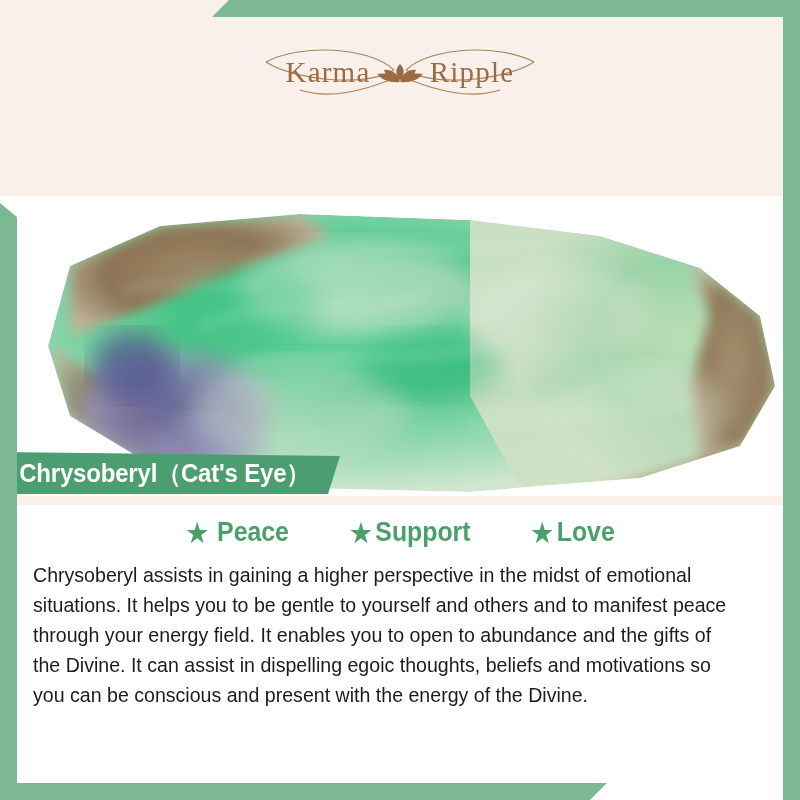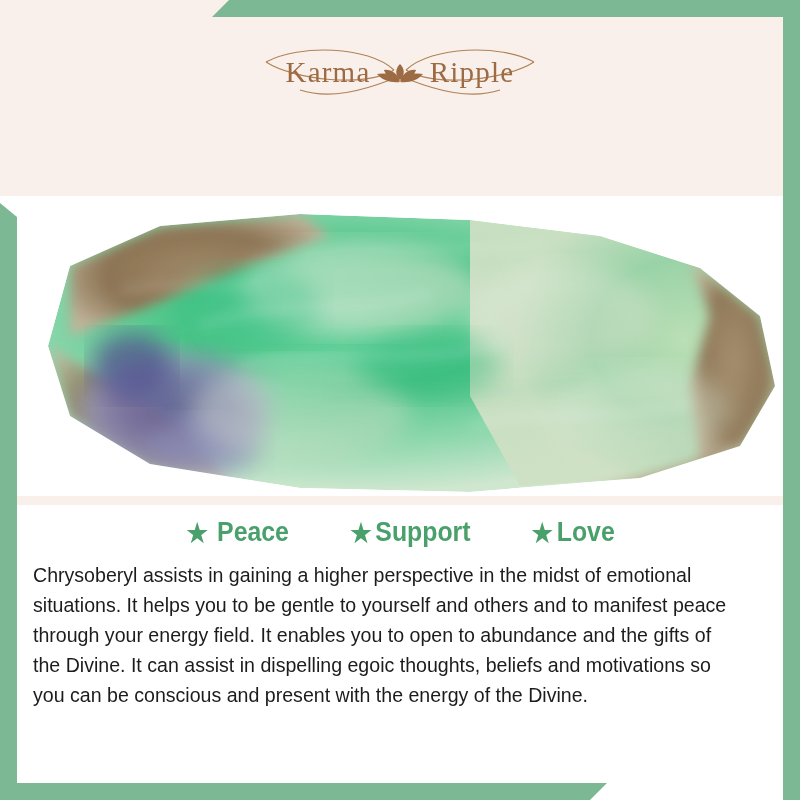--- a/index.html
+++ b/index.html
@@ -320,20 +320,23 @@
       </g>
 
       <path d="M0 0 L800 0 L800 300 L0 300 Z M70 70 L160 30 L300 18 L470 24
                L600 40 L700 72 L760 120 L775 190 L740 250 L640 282 L470 296
                L300 292 L150 268 L70 220 L48 150 Z" fill="#ffffff" fill-rule="evenodd"></path>
       <rect x="0" y="0" width="800" height="8" fill="#ffffff"></rect>
     </svg>
   </div>
 
 
+  <div class="name-banner">
+    <div class="name-text">Chrysoberyl（Cat's Eye）</div>
+  </div>
 
   <div class="divider-strip"></div>
 
   <div class="content">
 
     <div class="benefits">
       <div class="benefit b-peace">
         <span class="star">★</span>
         <span>Peace</span>
       </div>

